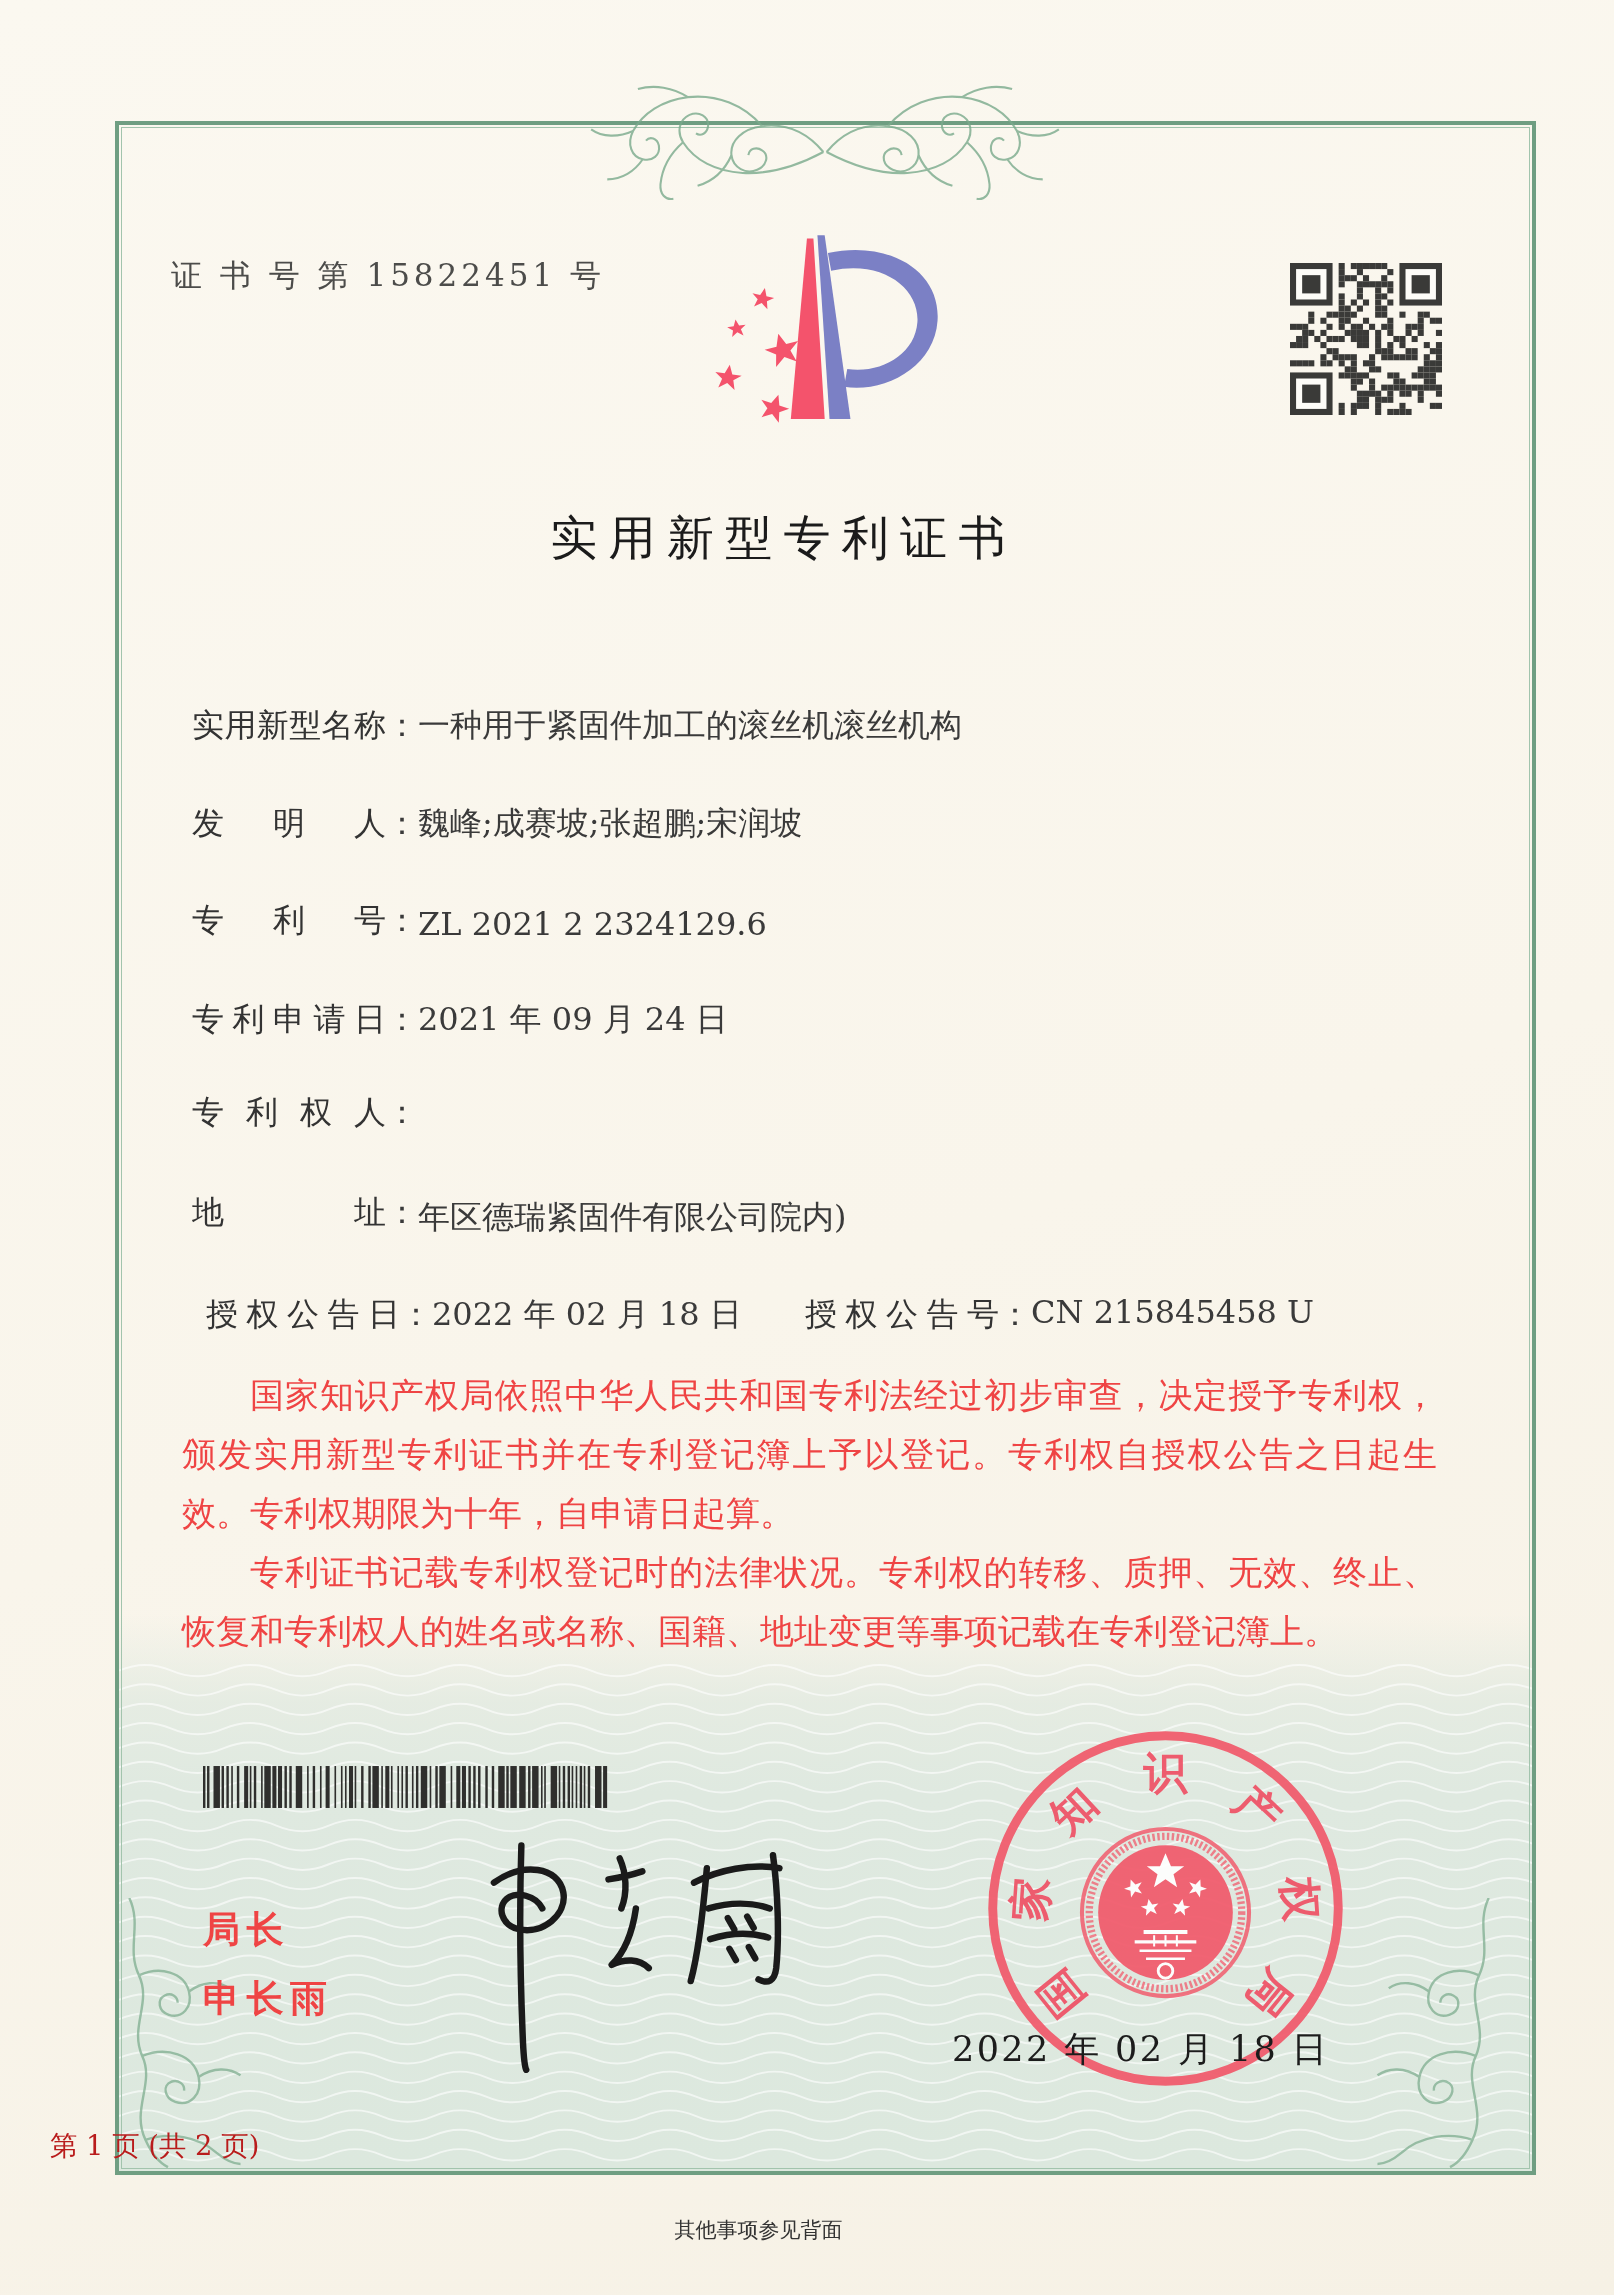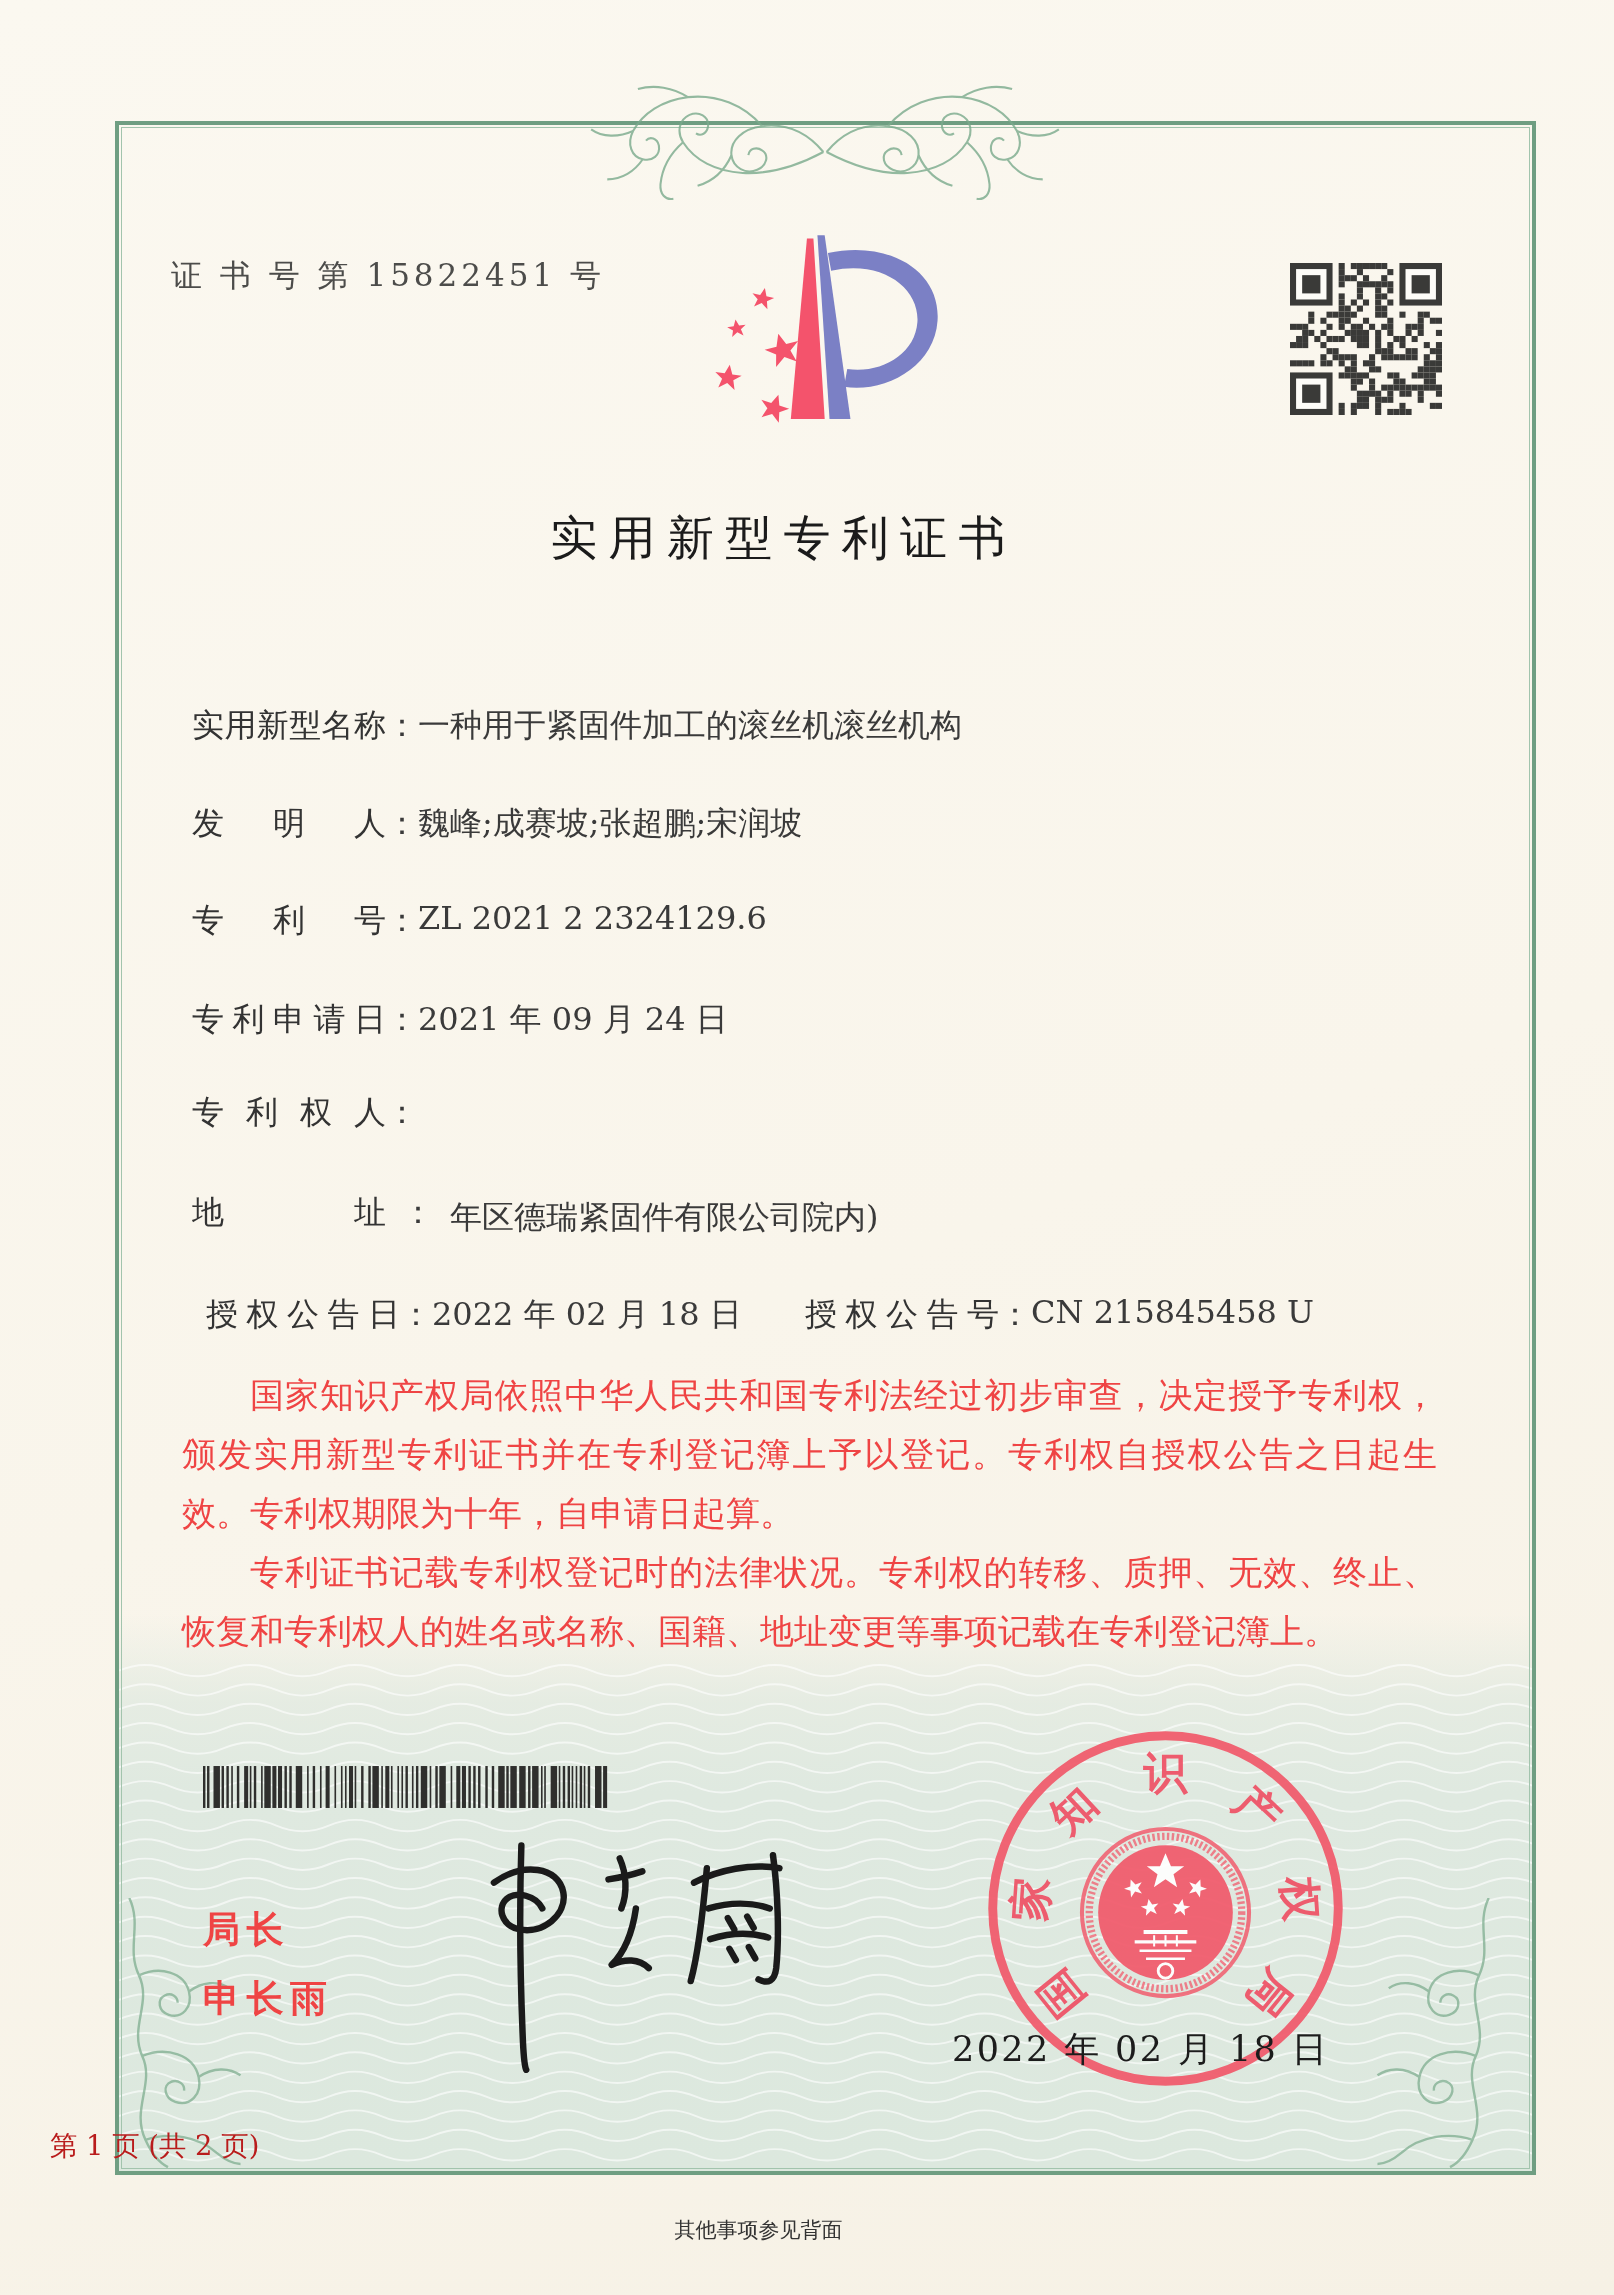--- a/index.html
+++ b/index.html
@@ -367,35 +367,35 @@
 <div class="frow z3" style="top:704px;">
   <span class="flabel">实用新型名称</span>
     <span class="fcolon">：</span>
     <span class="fvalue">一种用于紧固件加工的滚丝机滚丝机构</span>
 </div>
 <div class="frow z3" style="top:802px;">
   <span class="flabel">发明人</span>
     <span class="fcolon">：</span>
     <span class="fvalue">魏峰;成赛坡;张超鹏;宋润坡</span>
 </div>
-<div class="frow z3" style="top:899px;">
+<div class="frow z3" style="top:899px;align-items:flex-end;">
   <span class="flabel">专利号</span>
     <span class="fcolon">：</span>
     <span class="fvalue">ZL 2021 2 2324129.6</span>
 </div>
 <div class="frow z3" style="top:998px;">
   <span class="flabel">专利申请日</span>
     <span class="fcolon">：</span>
     <span class="fvalue">2021 年 09 月 24 日</span>
 </div>
 <div class="frow z3" style="top:1091px;">
   <span class="flabel">专利权人</span>
     <span class="fcolon">：</span>
 </div>
-<div class="frow z3" style="top:1191px;gap:16px;">
+<div class="frow z3" style="top:1191px;">
   <span class="flabel">地址</span>
     <span class="fcolon">：</span>
   <span class="fvalue addr-lines">
     <div>年区德瑞紧固件有限公司院内)</div>
   </span>
 </div>
 
 <div class="grant-wrap z3">
   <div class="grant-g" style="left:206px;">
     <span class="flabel">授权公告日</span>

